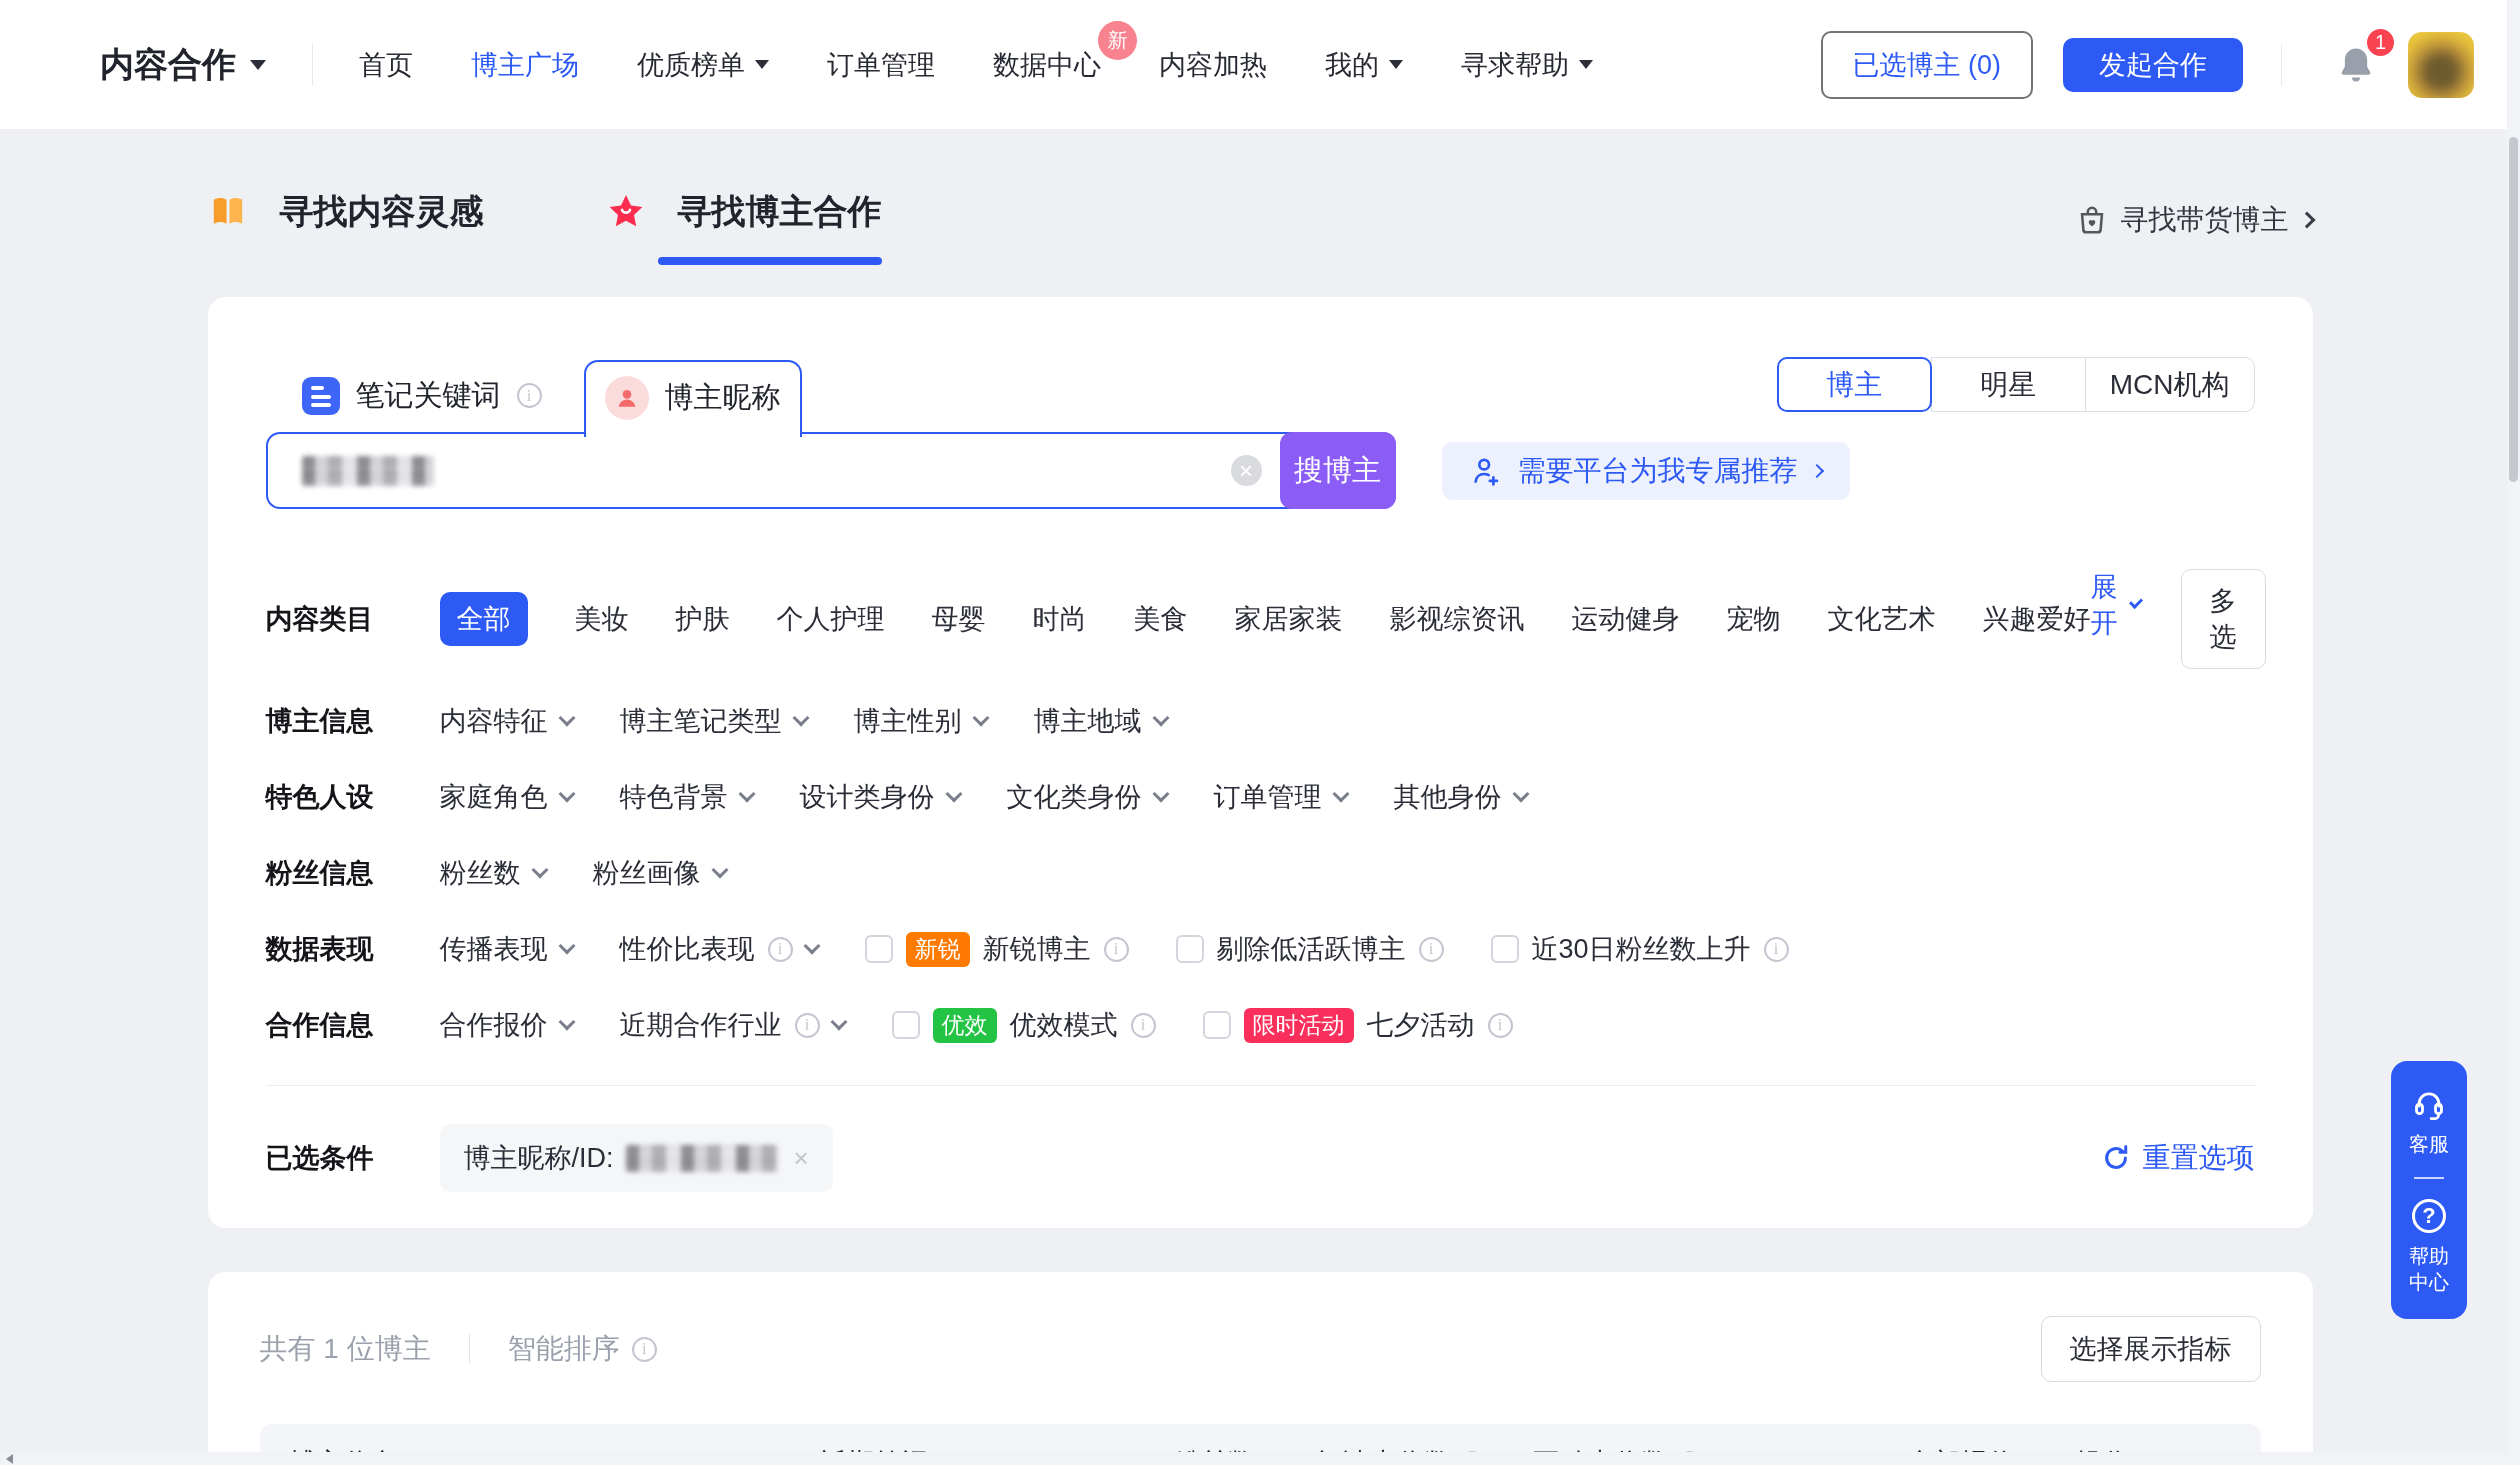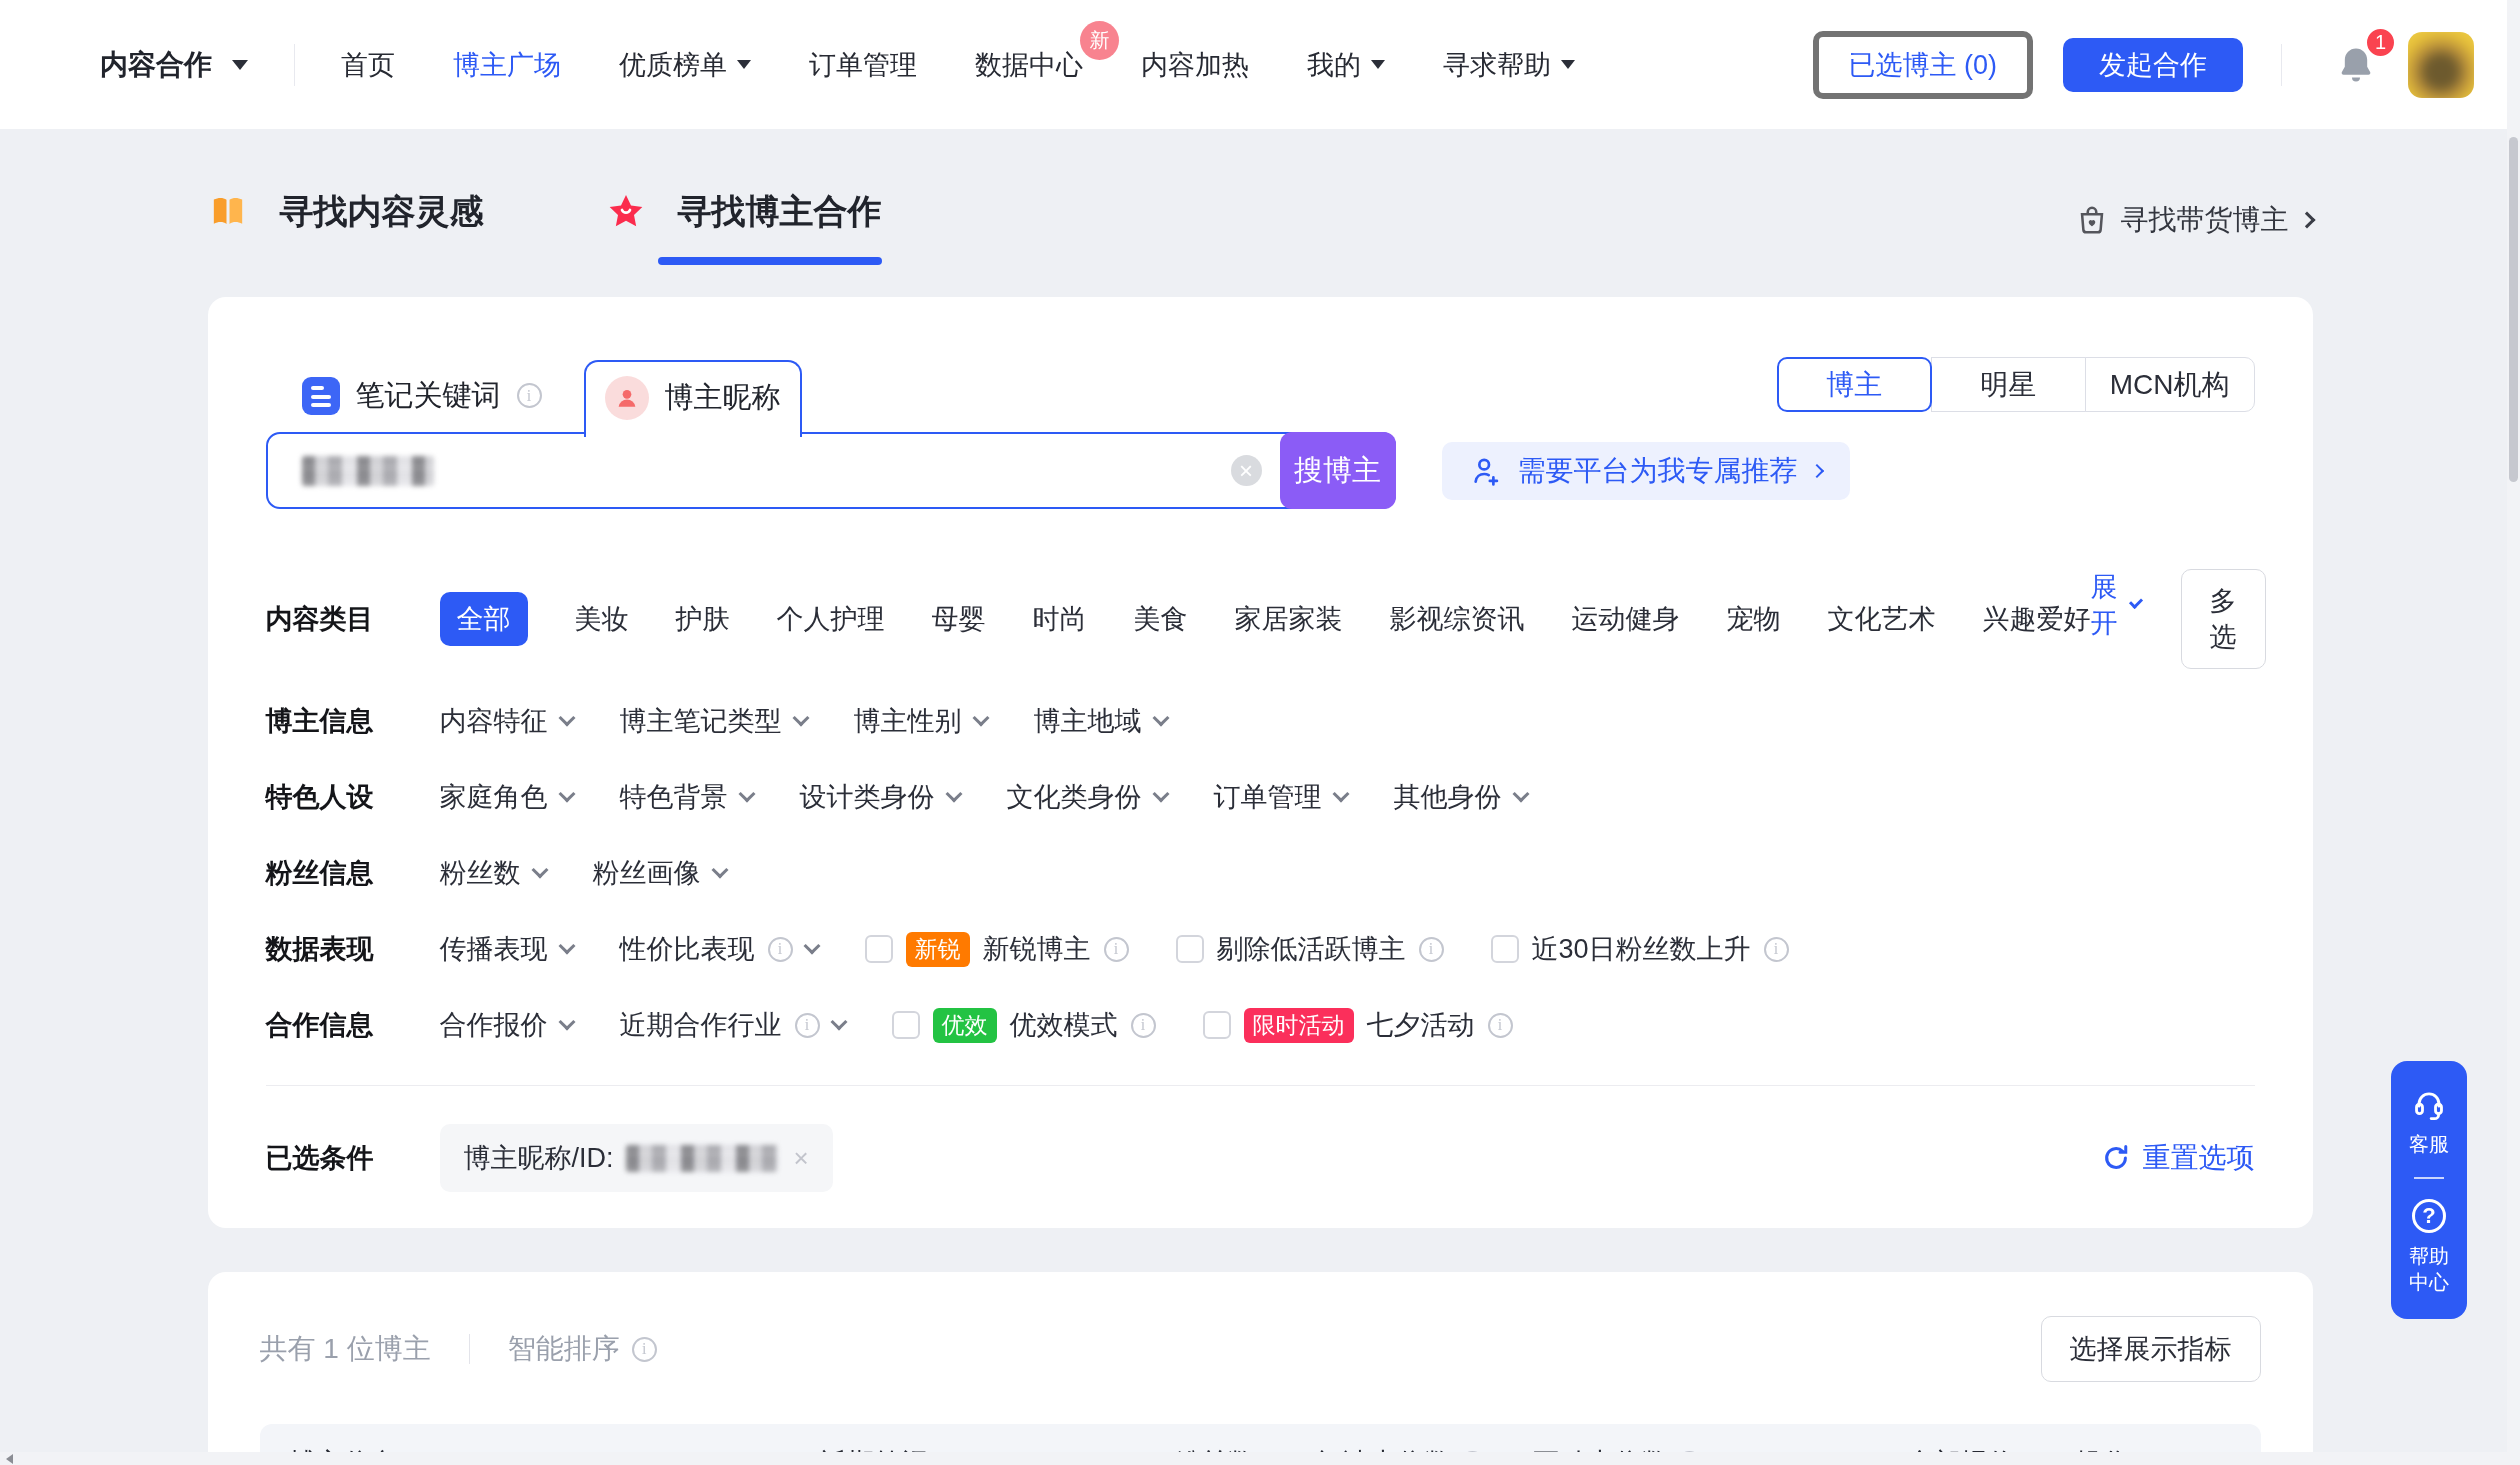--- a/index.html
+++ b/index.html
@@ -6,30 +6,30 @@
   html,body { background:#eef0f4; }
   body { font-family:"Liberation Sans","DejaVu Sans",sans-serif; color:#2b2e38; }
   .stage { position:relative; width:2520px; height:1465px; background:#eef0f4; overflow:hidden; }
 
   
   .navbar { height:129px; background:#fff; display:flex; align-items:center; padding:0 46px; position:relative; z-index:5; }
   .logo { display:flex; align-items:flex-start; gap:12px; }
   .logo-burst { width:56px; height:56px; margin-top:6px; }
   .logo-text { font-size:44px; font-weight:700; color:#21242c; letter-spacing:2px; }
   .logo-badge { background:#FF2442; color:#fff; font-size:19px; line-height:1; padding:6px 9px; border-radius:9px 9px 9px 2px; margin-top:-6px; }
-  .product-menu { margin-left:54px; display:flex; align-items:center; gap:20px; font-size:28px; font-weight:600; color:#21242c; }
+  .product-menu { margin-left:54px; display:flex; align-items:center; gap:14px; font-size:34px; font-weight:600; color:#21242c; }
   .tri-down { width:0; height:0; border-left:8px solid transparent; border-right:8px solid transparent; border-top:10px solid #2b2e38; }
   .nav-divider { width:1px; height:42px; background:#e8e9ef; margin:0 46px; }
   .nav-list { display:flex; align-items:center; gap:58px; font-size:27px; color:#272a33; }
   .nav-item { position:relative; display:flex; align-items:center; gap:10px; cursor:pointer; white-space:nowrap; }
   .nav-item.active { color:#2D5AF5; }
   .nav-item .tri-down { border-left-width:7px; border-right-width:7px; border-top-width:9px; }
   .badge-new { position:absolute; top:-26px; right:-36px; background:#F8838F; color:#fff; font-size:20px; width:39px; height:39px; border-radius:50%; display:flex; align-items:center; justify-content:center; }
   .nav-right { margin-left:auto; display:flex; align-items:center; gap:30px; }
-  .btn-outline-primary { border:6px solid #737373; color:#2D5AF5; background:#fff; border-radius:10px; height:68px; padding:0 30px; font-size:27px; display:flex; align-items:center; cursor:pointer; white-space:nowrap; }
+  .btn-outline-primary { border:2px solid #737373; color:#2D5AF5; background:#fff; border-radius:10px; height:68px; padding:0 30px; font-size:27px; display:flex; align-items:center; cursor:pointer; white-space:nowrap; }
   .btn-primary { background:#2D5AF5; color:#fff; border-radius:10px; height:54px; padding:0 36px; font-size:27px; display:flex; align-items:center; cursor:pointer; white-space:nowrap; border:none; }
   .bell-wrap { position:relative; margin-left:14px; cursor:pointer; }
   .bell-wrap svg { width:44px; height:44px; display:block; }
   .notif-badge { position:absolute; top:-16px; right:-18px; min-width:31px; height:31px; background:#FA4350; color:#fff; border-radius:50%; font-size:20px; display:flex; align-items:center; justify-content:center; border:2px solid #fff; }
   .avatar { width:66px; height:66px; border-radius:14px; overflow:hidden; position:relative; cursor:pointer; }
   .avatar-img { position:absolute; inset:-8px; background:
       radial-gradient(circle at 50% 58%, #6d5a2e 0 22%, #b98f3a 40%, #e8c23a 62%, #f2d44e 100%);
       filter:blur(5px); }
 
   

